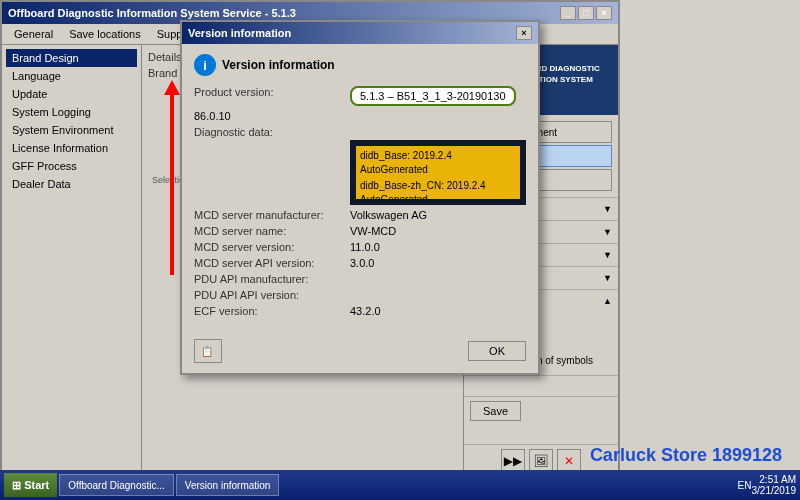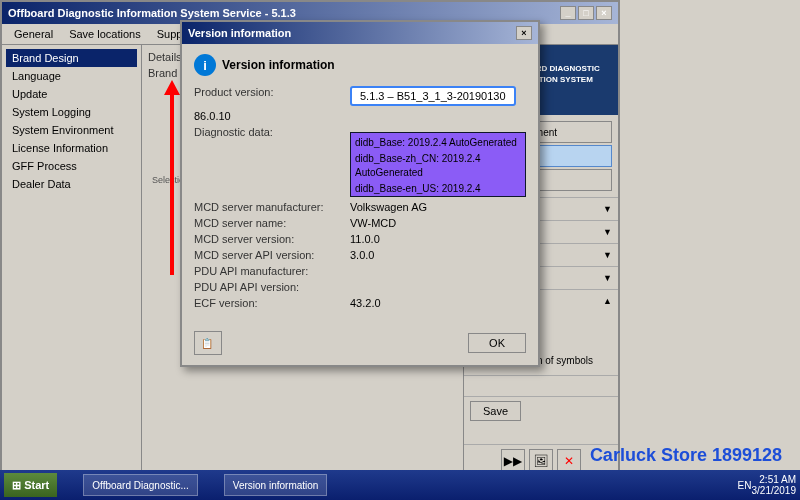--- a/index.html
+++ b/index.html
@@ -45,36 +45,36 @@
     .dialog-title { background: linear-gradient(to right, #0a246a, #a6b5d7); color: white; padding: 3px 6px; font-size: 11px; font-weight: bold; display: flex; align-items: center; justify-content: space-between; height: 22px; }
     .dialog-close { width: 16px; height: 14px; background: #d4d0c8; border: 1px solid #888; font-size: 9px; display: flex; align-items: center; justify-content: center; cursor: pointer; color: black; }
     .dialog-content { padding: 10px 12px; }
     .dialog-header { display: flex; align-items: center; gap: 6px; margin-bottom: 10px; }
     .info-icon-circle { width: 22px; height: 22px; border-radius: 50%; background: #0078d7; color: white; display: flex; align-items: center; justify-content: center; font-size: 13px; font-weight: bold; }
 
     .dialog-row { display: flex; align-items: flex-start; margin-bottom: 4px; font-size: 11px; }
     .dialog-label { width: 156px; color: #333; flex-shrink: 0; }
     .dialog-value { color: #000; }
 
-    .highlight-oval { background: white; border: 2px solid #3b82f6; border-radius: 3px; padding: 2px 8px; font-size: 11px; display: inline-block; }
-
-    .dialog-textarea { width: 100%; height: 65px; background: #8b5cf6; border: 1px solid #0f172a; font-size: 10px; padding: 2px; overflow-y: auto; margin-top: 6px; }
+    .highlight-oval { background: white; border: 2px solid #4d7c0f; border-radius: 8px; padding: 2px 8px; font-size: 11px; display: inline-block; }
+
+    .dialog-textarea { width: 100%; height: 65px; background: #eab308; border: 6px solid #0f172a; font-size: 10px; padding: 2px; overflow-y: auto; margin-top: 14px; }
     .dialog-textarea-item { padding: 1px 2px; font-size: 10px; line-height: 1.4; }
 
     .dialog-odx-textarea { width: 100%; height: 65px; background: white; border: 1px solid #888; font-size: 10px; padding: 2px; overflow-y: auto; margin-top: 2px; }
 
     .dialog-footer { display: flex; justify-content: space-between; align-items: center; padding: 8px 12px 10px; }
     .dialog-copy-btn { width: 28px; height: 24px; background: #d4d0c8; border: 1px solid #888; display: flex; align-items: center; justify-content: center; cursor: pointer; font-size: 10px; }
     .dialog-ok-btn { background: #d4d0c8; border: 1px solid #888; padding: 3px 20px; font-size: 11px; cursor: pointer; }
 
     
     .taskbar { position: absolute; bottom: 0; left: 0; width: 800px; height: 30px; background: linear-gradient(to bottom, #1f3a8c, #0a1f6e); display: flex; align-items: center; gap: 2px; padding: 0 4px; z-index: 100; }
     .start-btn { background: linear-gradient(to bottom, #5c8a3c, #3a6420); color: white; padding: 2px 8px; font-size: 11px; font-weight: bold; border: none; cursor: pointer; height: 24px; display: flex; align-items: center; gap: 3px; }
     .taskbar-items { display: flex; gap: 2px; flex: 1; }
-    .taskbar-item { background: rgba(255,255,255,0.15); color: white; padding: 2px 8px; font-size: 10px; height: 22px; display: flex; align-items: center; cursor: pointer; border: 1px solid rgba(255,255,255,0.3); margin-left: 24px; }
+    .taskbar-item { background: rgba(255,255,255,0.15); color: white; padding: 2px 8px; font-size: 10px; height: 22px; display: flex; align-items: center; cursor: pointer; border: 1px solid rgba(255,255,255,0.3); }
     .taskbar-right { display: flex; align-items: center; color: white; font-size: 10px; margin-left: auto; }
     .taskbar-clock { color: white; font-size: 10px; text-align: right; }
 
     
     .store-watermark { position: absolute; bottom: 32px; right: 12px; font-size: 18px; font-weight: bold; color: #1d4ed8; z-index: 50; padding: 2px 6px; }
     .save-btn { background: #d4d0c8; border: 1px solid #888; padding: 3px 12px; font-size: 11px; cursor: pointer; }
   </style>
 </head>
 <body>
 

